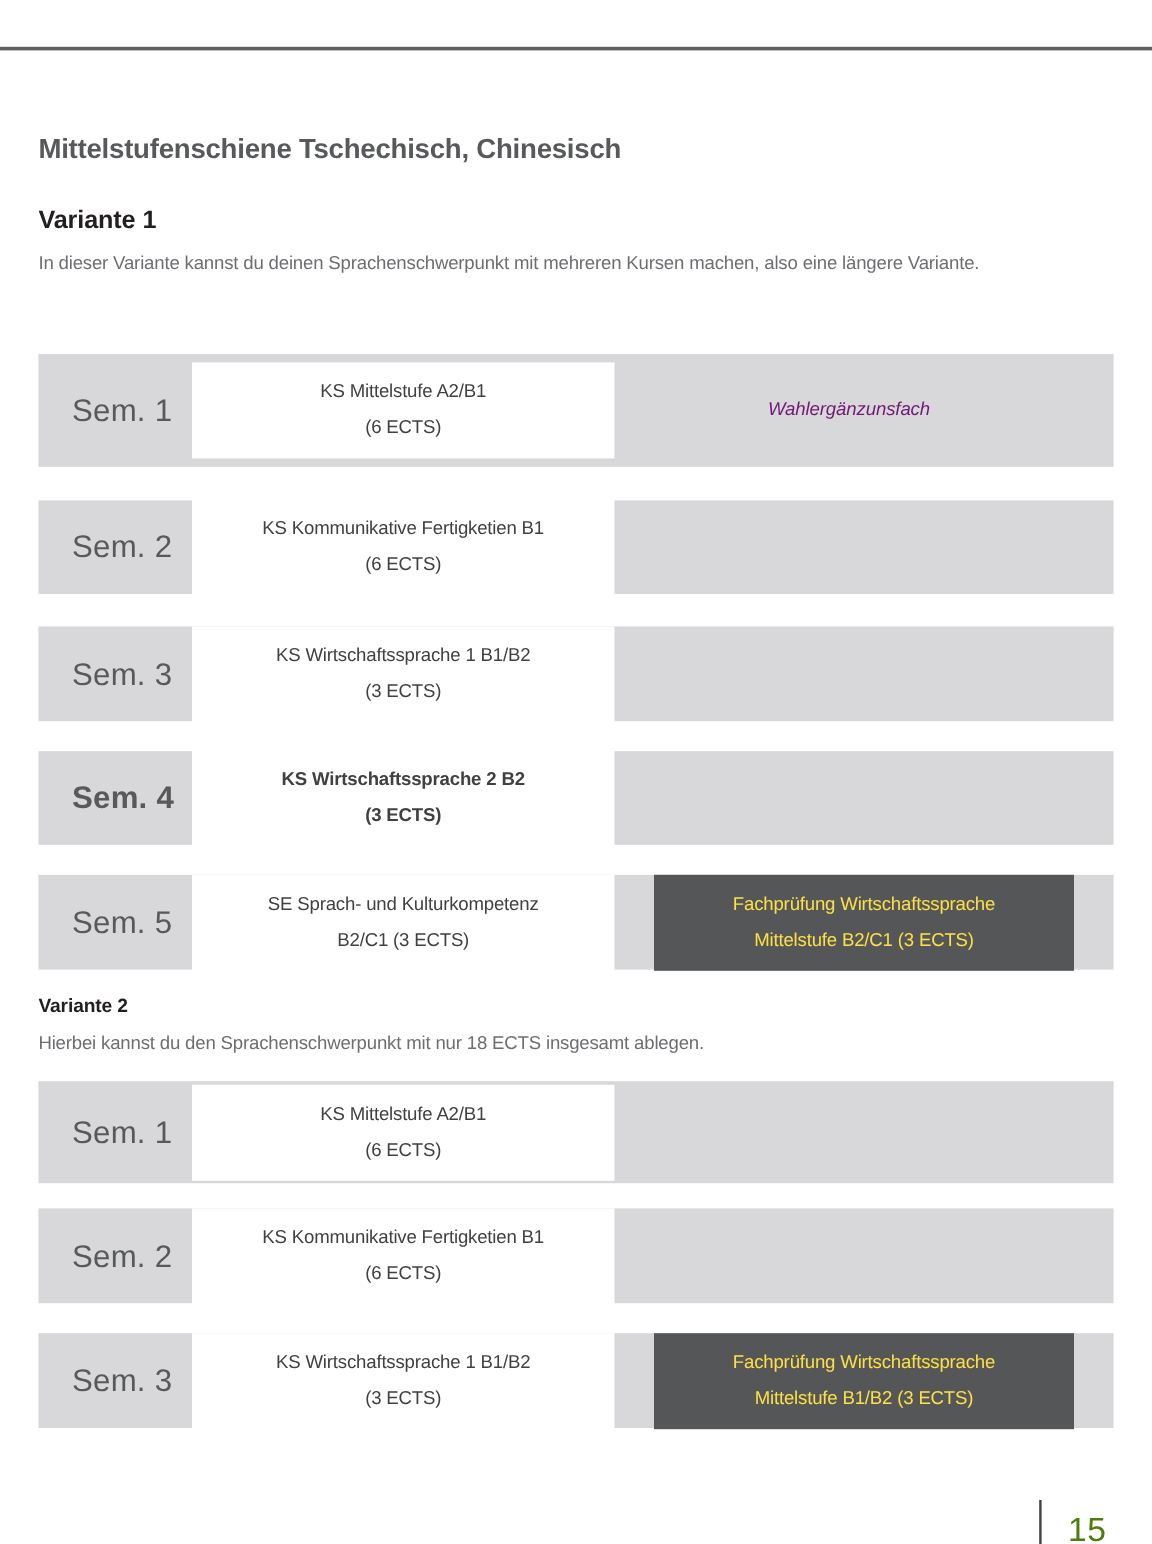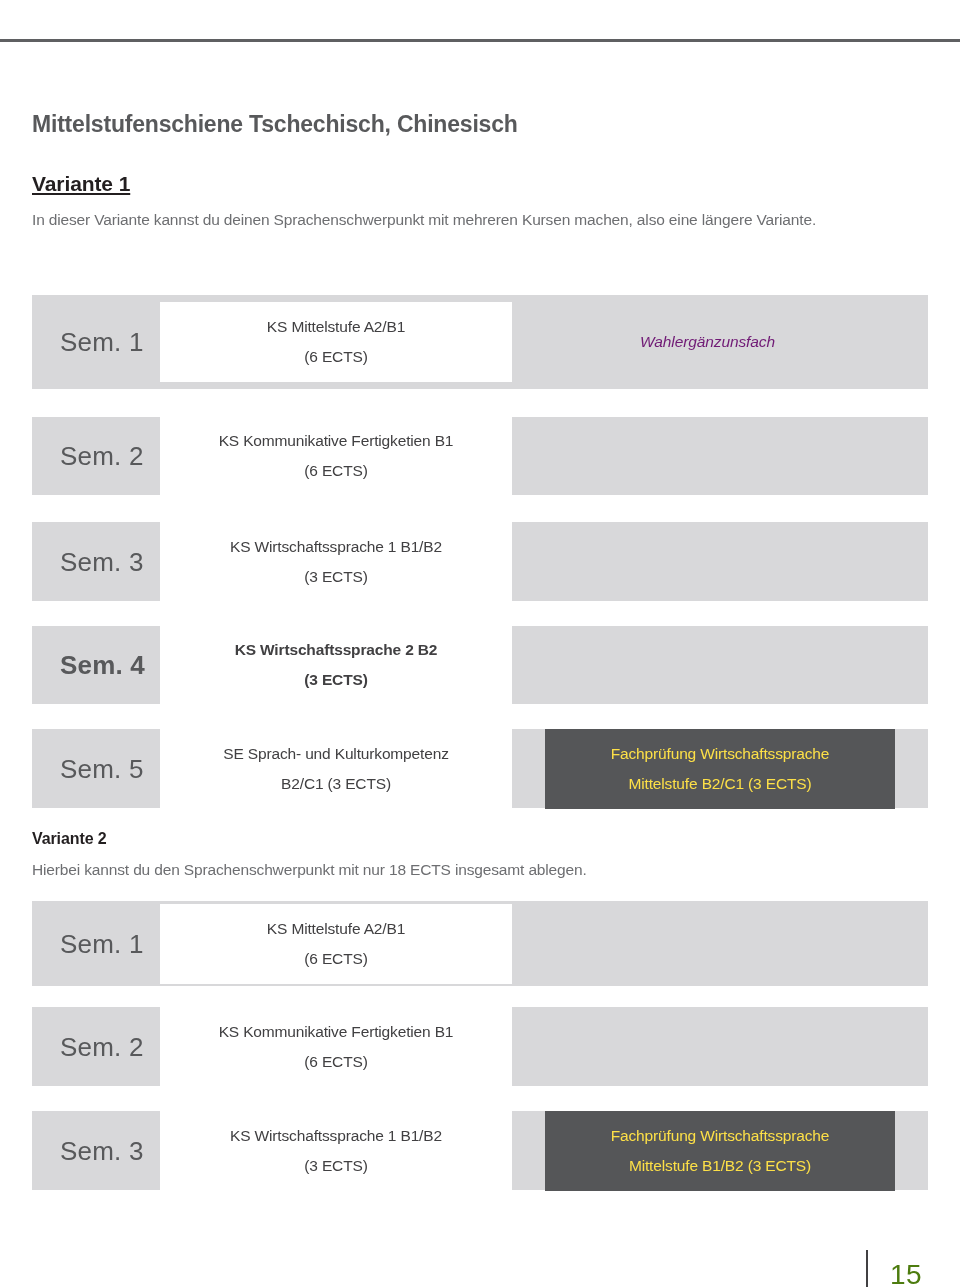--- a/index.html
+++ b/index.html
@@ -44,21 +44,20 @@
     position: absolute;
     left: 32px;
     font-weight: bold;
     color: #231f20;
     white-space: nowrap;
   }
   .section-heading.v1 {
     top: 135px;
     font-size: 21px;
     letter-spacing: -0.1px;
-    text-decoration: underline;
   }
   .section-heading.v2 {
     top: 793px;
     font-size: 16px;
     letter-spacing: -0.1px;
   }
 
   .section-desc {
     position: absolute;
     left: 32px;

